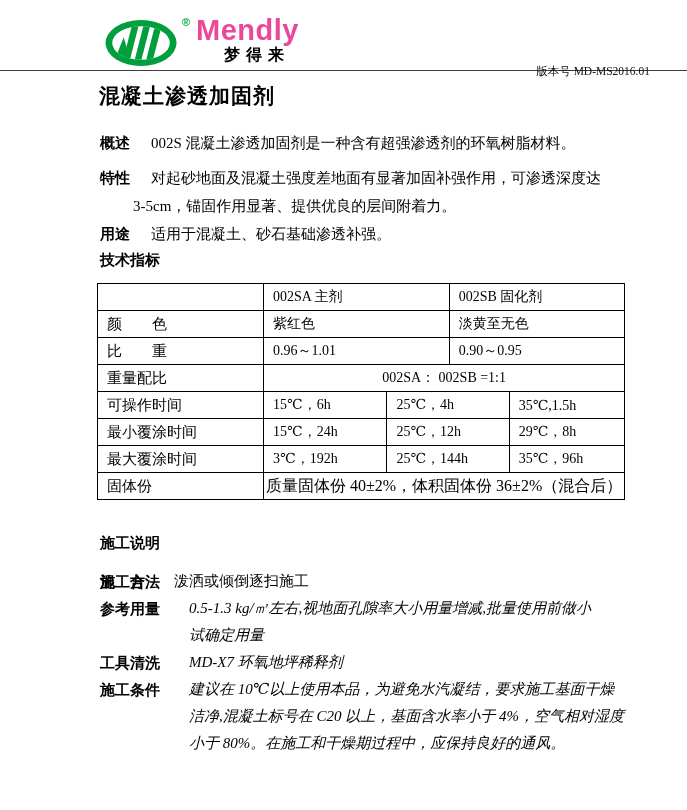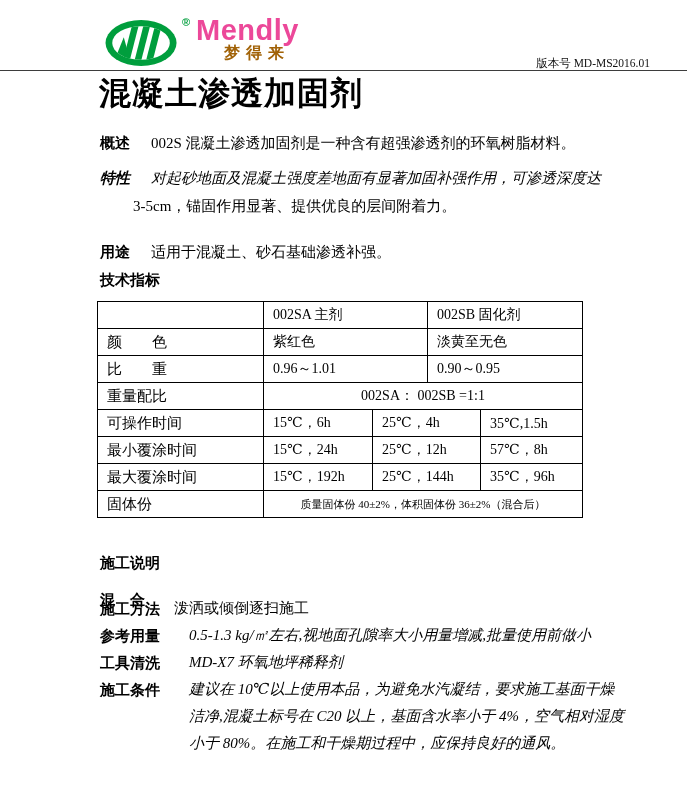--- a/index.html
+++ b/index.html
@@ -16,64 +16,64 @@
     position:absolute; left:182px; top:16px; font-size:11px; font-weight:bold;
     color:#009e3d; font-family:"Liberation Sans",sans-serif;
   }
   .brand-name {
     position:absolute; left:196px; top:16px; font-size:29px; line-height:29px;
     font-weight:bold; color:#ec4899; font-family:"Liberation Sans",sans-serif;
     letter-spacing:0.5px;
   }
   .brand-cn {
     position:absolute; left:224px; top:46px; font-size:16px; line-height:17px;
-    font-weight:bold; color:#a16207; letter-spacing:6px;
-    font-family:Liberation Mono, monospace;
+    font-weight:bold; color:#000000; letter-spacing:6px;
+    font-family:Liberation Serif, serif;
   }
   .version {
-    position:absolute; right:37px; top:56px; font-size:11.5px; color:#111;
+    position:absolute; right:37px; top:64px; font-size:11.5px; color:#111;
   }
   
   .content { padding-left:99px; }
   .doc-title {
-    margin-top:11px; font-family:Liberation Mono, monospace; font-weight:bold;
-    font-size:32px; line-height:28px; letter-spacing:1px;
+    margin-top:11px; font-family:Liberation Serif, serif; font-weight:bold;
+    font-size:21px; line-height:28px; letter-spacing:1px;
   }
   .line { position:relative; line-height:28px; font-size:15px; white-space:nowrap; }
   .line .lbl {
     position:absolute; left:1px; top:0; font-weight:bold;
     font-family:"Liberation Sans",sans-serif;
   }
   .heading-line {
     line-height:28px; font-size:15px; font-weight:bold;
-    font-family:Liberation Sans, sans-serif; padding-left:1px;
+    font-family:Liberation Mono, monospace; padding-left:1px;
   }
   .txt { display:block; }
   .ind52 { margin-left:52px; }
   .ind34 { margin-left:34px; }
   .ind60 { margin-left:60px; }
   .ind75 { margin-left:75px; }
   .ind90 { margin-left:90px;font-style:italic; }
   .mt19 { margin-top:19px; }
-  .mt7  { margin-top:7px;font-style:italic; }
-  .mt2  { margin-top:18px; }
+  .mt7  { margin-top:7px; }
+  .mt2  { margin-top:0; }
   .mt3  { margin-top:9px; }
   .mt31 { margin-top:31px; }
   
   table.spec {
     border-collapse:collapse; margin-top:7px; margin-left:-2px;
     table-layout:fixed; font-size:14px;
   }
   table.spec td {
     border:1px solid #000; height:27px; vertical-align:middle;
     padding:0 10px 0 9px; white-space:nowrap; overflow:hidden;
   }
   table.spec td.rowlbl { font-size:15px; }
   table.spec td.center { text-align:center; padding:0 2px; }
-  table.spec td.small { font-size:11px; }
+  table.spec td.small { font-size:16px; }
   
   .tight .line { line-height:27px; }
 </style>
 </head>
 <body>
 
 <div class="page">
 
   <div class="header">
     <span class="logo-mark">
@@ -154,25 +154,25 @@
       <tr>
         <td class="rowlbl">可操作时间</td>
         <td>15℃，6h</td>
         <td colspan="2">25℃，4h</td>
         <td>35℃,1.5h</td>
       </tr>
       <tr>
         <td class="rowlbl">最小覆涂时间</td>
         <td>15℃，24h</td>
         <td colspan="2">25℃，12h</td>
-        <td>57℃，8h</td>
+        <td>29℃，8h</td>
       </tr>
       <tr>
         <td class="rowlbl">最大覆涂时间</td>
-        <td>15℃，192h</td>
+        <td>3℃，192h</td>
         <td colspan="2">25℃，144h</td>
         <td>35℃，96h</td>
       </tr>
       <tr>
         <td class="rowlbl">固体份</td>
         <td colspan="4" class="center small">质量固体份 40±2%，体积固体份 36±2%（混合后）</td>
       </tr>
     </tbody>
       </table>
 
@@ -185,20 +185,23 @@
 
       <div class="line mt2">
         <span class="lbl">施工方法</span>
         <span class="txt ind75">泼洒或倾倒逐扫施工</span>
       </div>
 
       <div class="line">
         <span class="lbl">参考用量</span>
         <span class="txt ind90">0.5-1.3 kg/㎡左右,视地面孔隙率大小用量增减,批量使用前做小</span>
       </div>
+      <div class="line">
+        <span class="txt ind90">试确定用量</span>
+      </div>
 
       <div class="line">
         <span class="lbl">工具清洗</span>
         <span class="txt ind90">MD-X7 环氧地坪稀释剂</span>
       </div>
 
       <div class="line">
         <span class="lbl">施工条件</span>
         <span class="txt ind90">建议在 10℃以上使用本品，为避免水汽凝结，要求施工基面干燥</span>
       </div>

